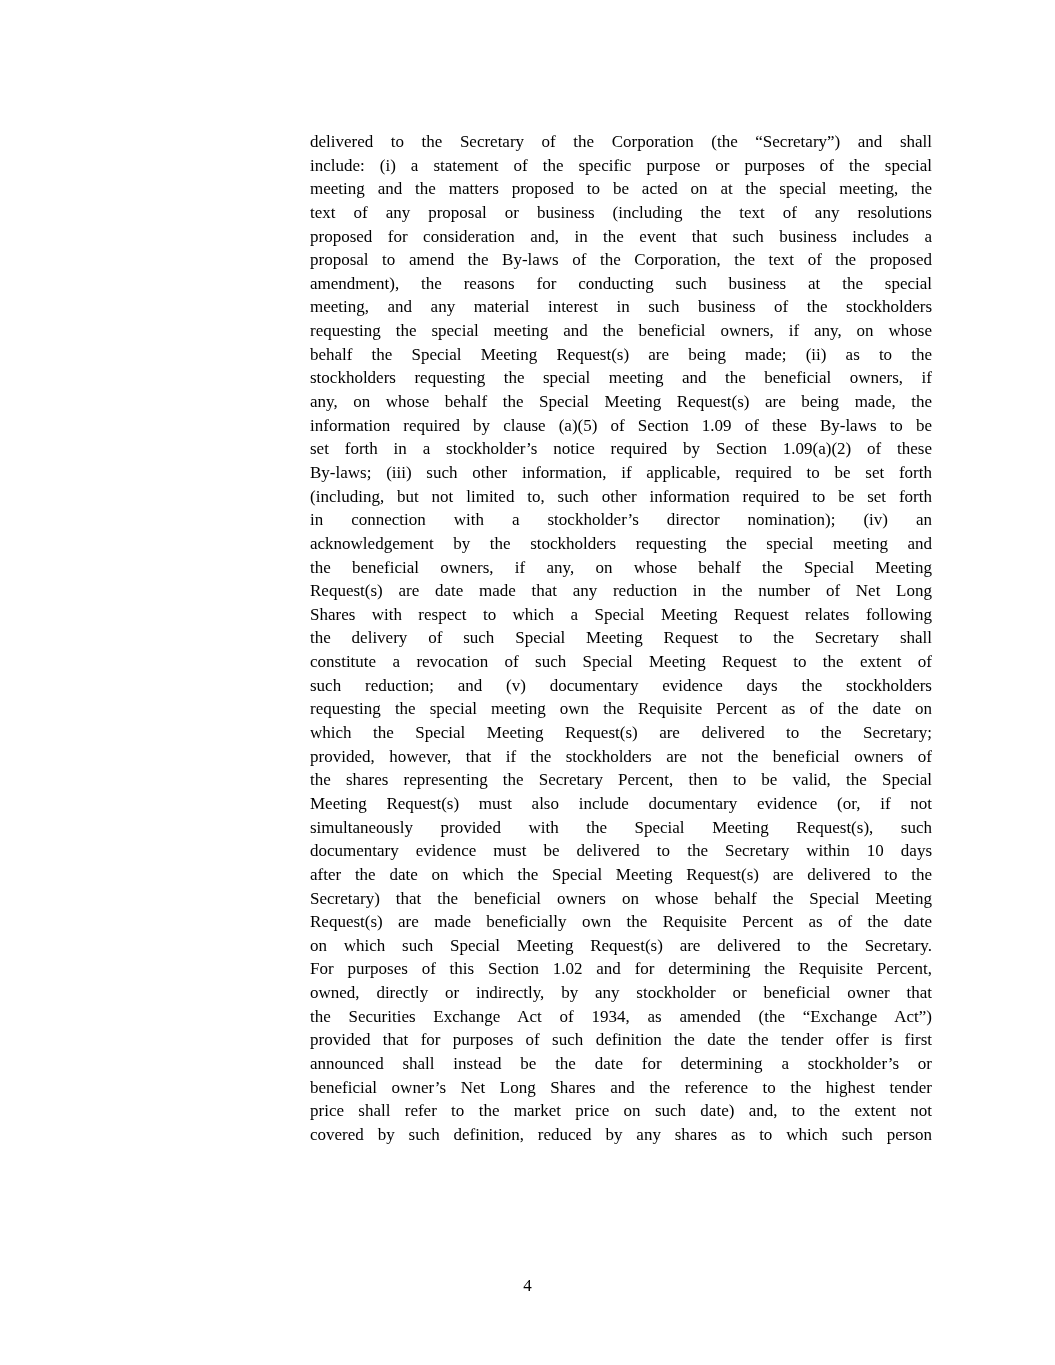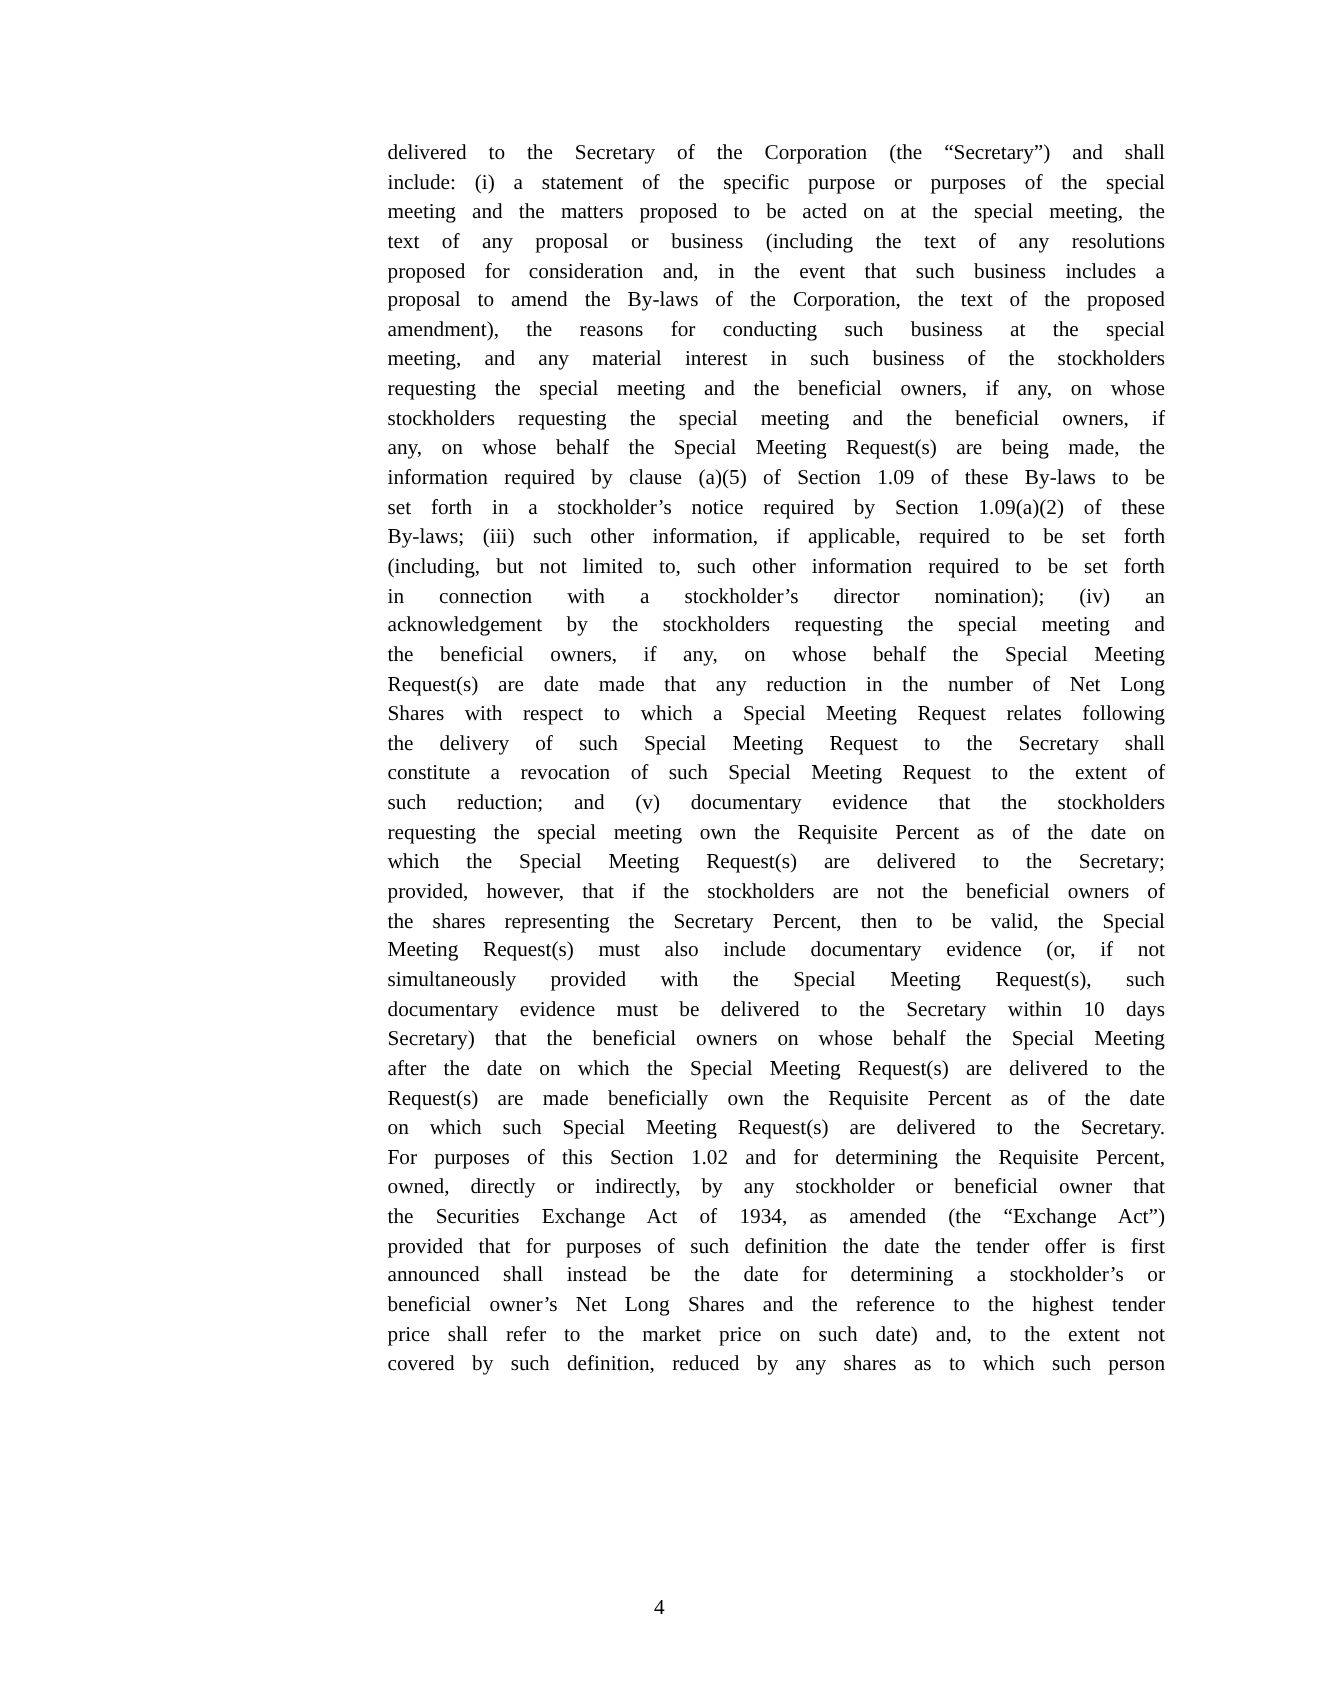--- a/index.html
+++ b/index.html
@@ -12,21 +12,21 @@
     width: 1055px;
     height: 1365px;
     background: #ffffff;
     overflow: hidden;
     font-family: "Liberation Serif", "DejaVu Serif", serif;
     color: #000000;
   }
   .body-text {
     position: absolute;
     left: 310px;
-    top: 110px;
+    top: 130px;
     width: 622px;
     font-size: 17px;
   }
   .body-text .line {
     text-align: justify;
     text-align-last: justify;
     -moz-text-align-last: justify;
     line-height: 23.65px;
     height: 23.65px;
     white-space: normal;
@@ -49,43 +49,44 @@
   <div class="body-text">
       <div class="line">delivered to the Secretary of the Corporation (the “Secretary”) and shall</div>
       <div class="line">include: (i) a statement of the specific purpose or purposes of the special</div>
       <div class="line">meeting and the matters proposed to be acted on at the special meeting, the</div>
       <div class="line">text of any proposal or business (including the text of any resolutions</div>
       <div class="line">proposed for consideration and, in the event that such business includes a</div>
       <div class="line">proposal to amend the By-laws of the Corporation, the text of the proposed</div>
       <div class="line">amendment), the reasons for conducting such business at the special</div>
       <div class="line">meeting, and any material interest in such business of the stockholders</div>
       <div class="line">requesting the special meeting and the beneficial owners, if any, on whose</div>
+      <div class="line">behalf the Special Meeting Request(s) are being made; (ii) as to the</div>
       <div class="line">stockholders requesting the special meeting and the beneficial owners, if</div>
       <div class="line">any, on whose behalf the Special Meeting Request(s) are being made, the</div>
       <div class="line">information required by clause (a)(5) of Section 1.09 of these By-laws to be</div>
       <div class="line">set forth in a stockholder’s notice required by Section 1.09(a)(2) of these</div>
       <div class="line">By-laws; (iii) such other information, if applicable, required to be set forth</div>
       <div class="line">(including, but not limited to, such other information required to be set forth</div>
       <div class="line">in connection with a stockholder’s director nomination); (iv) an</div>
       <div class="line">acknowledgement by the stockholders requesting the special meeting and</div>
       <div class="line">the beneficial owners, if any, on whose behalf the Special Meeting</div>
       <div class="line">Request(s) are date made that any reduction in the number of Net Long</div>
       <div class="line">Shares with respect to which a Special Meeting Request relates following</div>
       <div class="line">the delivery of such Special Meeting Request to the Secretary shall</div>
       <div class="line">constitute a revocation of such Special Meeting Request to the extent of</div>
-      <div class="line">such reduction; and (v) documentary evidence that the stockholders</div>
+      <div class="line">such reduction; and (v) documentary evidence days the stockholders</div>
       <div class="line">requesting the special meeting own the Requisite Percent as of the date on</div>
       <div class="line">which the Special Meeting Request(s) are delivered to the Secretary;</div>
       <div class="line">provided, however, that if the stockholders are not the beneficial owners of</div>
       <div class="line">the shares representing the Secretary Percent, then to be valid, the Special</div>
       <div class="line">Meeting Request(s) must also include documentary evidence (or, if not</div>
       <div class="line">simultaneously provided with the Special Meeting Request(s), such</div>
       <div class="line">documentary evidence must be delivered to the Secretary within 10 days</div>
+      <div class="line">after the date on which the Special Meeting Request(s) are delivered to the</div>
       <div class="line">Secretary) that the beneficial owners on whose behalf the Special Meeting</div>
-      <div class="line">after the date on which the Special Meeting Request(s) are delivered to the</div>
       <div class="line">Request(s) are made beneficially own the Requisite Percent as of the date</div>
       <div class="line">on which such Special Meeting Request(s) are delivered to the Secretary.</div>
       <div class="line">For purposes of this Section 1.02 and for determining the Requisite Percent,</div>
       <div class="line">owned, directly or indirectly, by any stockholder or beneficial owner that</div>
       <div class="line">the Securities Exchange Act of 1934, as amended (the “Exchange Act”)</div>
       <div class="line">provided that for purposes of such definition the date the tender offer is first</div>
       <div class="line">announced shall instead be the date for determining a stockholder’s or</div>
       <div class="line">beneficial owner’s Net Long Shares and the reference to the highest tender</div>
       <div class="line">price shall refer to the market price on such date) and, to the extent not</div>
       <div class="line">covered by such definition, reduced by any shares as to which such person</div>

